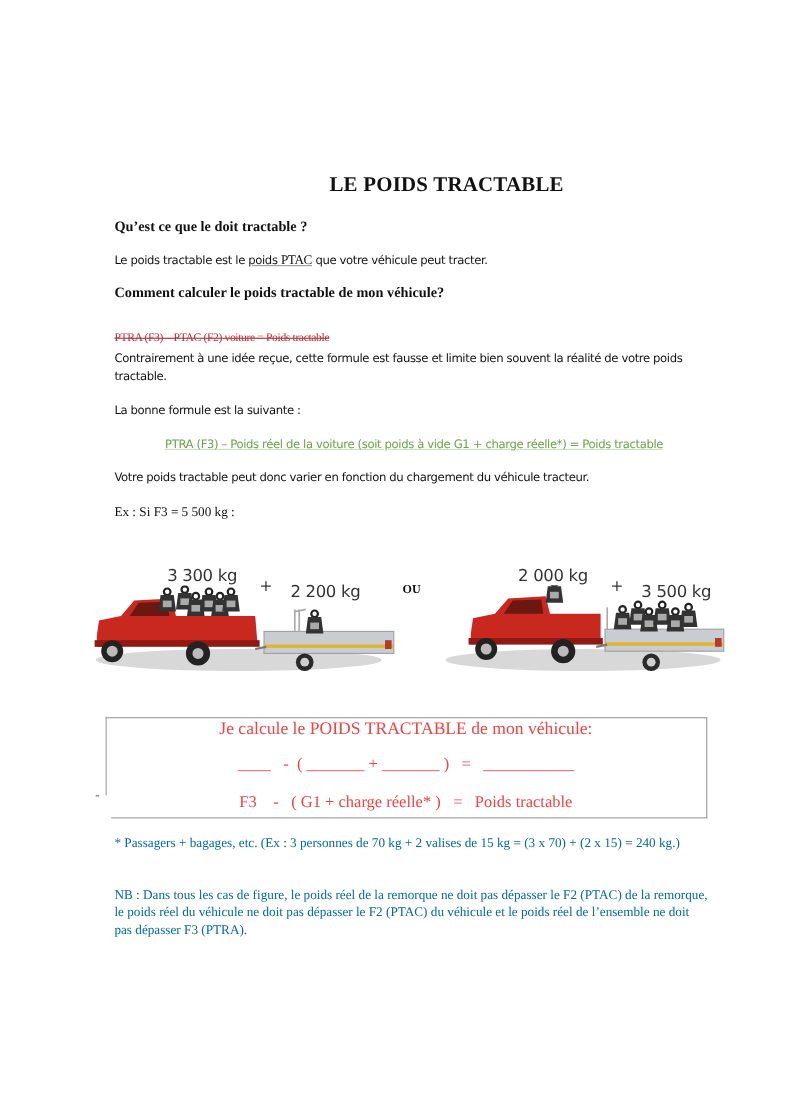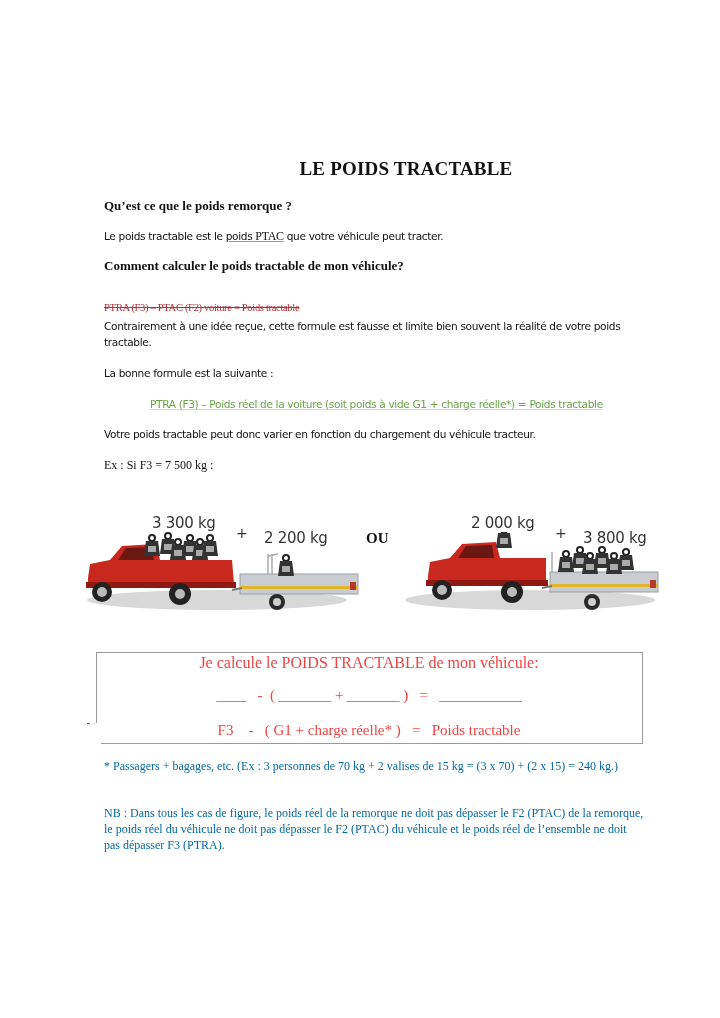--- a/index.html
+++ b/index.html
@@ -8,50 +8,50 @@
   #title { left:0; width:720px; top:158px; text-align:center; font-family:"Liberation Serif", serif; font-weight:bold; font-size:19px; letter-spacing:0.2px;padding-left:46px; }
   .h2 { left:104px; font-family:"Liberation Serif", serif; font-weight:bold; font-size:13px; }
   .p { left:104px; font-family:"DejaVu Sans", sans-serif; font-size:10.6px; letter-spacing:-0.35px; line-height:16px; width:540px; }
   .u { text-decoration:underline; text-decoration-color:#999; }
   .reel { font-family:"Liberation Serif", serif; font-size:12px; }
   #wrong { color:#b0333a; text-decoration:line-through; text-decoration-color:#b0333a; }
   #good { color:#6aa24a; text-decoration:underline; text-decoration-color:#c9dcbb;margin-left:46px; }
   .ex { left:104px; font-family:"Liberation Serif", serif; font-size:12px; }
   .kg { font-family:"DejaVu Sans", sans-serif; font-size:15px; color:#333; letter-spacing:-0.3px; }
   .plus { font-size:14px; color:#333; font-family:"DejaVu Sans", sans-serif; }
-  #ou { left:366px; top:530px; font-family:"Liberation Serif", serif; font-weight:bold; font-size:15px;text-align:right; }
+  #ou { left:366px; top:530px; font-family:"Liberation Serif", serif; font-weight:bold; font-size:11px;text-align:right; }
   .scene { position:absolute; }
   .box-line { position:absolute; background:#9a9a9a; }
   .calc { position:absolute; left:96px; width:546px; text-align:center; font-family:"Liberation Serif", serif; color:#ef4444; }
   .foot { left:104px; width:540px; font-family:"Liberation Serif", serif; font-size:12px; line-height:16px; color:#0369a1; }
 </style>
 </head>
 <body>
 
 <div id="title" class="abs">LE POIDS TRACTABLE</div>
 
-<div class="abs h2" style="top:198px;">Qu’est ce que le poids remorque ?</div>
+<div class="abs h2" style="top:198px;">Qu’est ce que le doit tractable ?</div>
 
 <div class="abs p" style="top:228px;">
   <span>Le poids tractable est le </span><span class="u"><span>poids </span><span class="reel">PTAC</span></span><span> que votre véhicule peut tracter.</span>
 </div>
 
 <div class="abs h2" style="top:258px;">Comment calculer le poids tractable de mon véhicule?</div>
 
 <div id="wrong" class="abs p" style="top:300px;font-family:Liberation Serif, serif;">PTRA (F3) – PTAC (F2) voiture = Poids tractable</div>
 
 <div class="abs p" style="top:318px;">Contrairement à une idée reçue, cette formule est fausse et limite bien souvent la réalité de votre poids tractable.</div>
 
 <div class="abs p" style="top:365px;">La bonne formule est la suivante :</div>
 
 <div id="good" class="abs p" style="top:396px;">PTRA (F3) – Poids réel de la voiture (soit poids à vide G1 + charge réelle*) = Poids tractable</div>
 
 <div class="abs p" style="top:426px;">Votre poids tractable peut donc varier en fonction du chargement du véhicule tracteur.</div>
 
-<div class="abs ex" style="top:458px;">Ex : Si F3 = 7 500 kg :</div>
+<div class="abs ex" style="top:458px;">Ex : Si F3 = 5 500 kg :</div>
 
 <div class="abs kg" style="left:152px; top:514px;">3 300 kg</div>
 <div class="abs plus" style="left:236px; top:525px;">+</div>
 <div class="abs kg" style="left:264px; top:529px;">2 200 kg</div>
 
 <svg class="scene" style="left:82px; top:532px;" width="282" height="86" viewBox="0 0 282 86">
   <g>
       <ellipse cx="135" cy="68" rx="130" ry="10" fill="#d8d8d8"></ellipse>
     </g>
   <g>
@@ -110,21 +110,21 @@
       <circle cx="8" cy="2" r="3" fill="none" stroke="#222" stroke-width="2"></circle>
       <path d="M2 5 L14 5 L16 20 L0 20 Z" fill="#333"></path>
       <rect x="4" y="10" width="8" height="6" fill="#aaa"></rect>
     </g>
 </svg>
 
 <div id="ou" class="abs">OU</div>
 
 <div class="abs kg" style="left:471px; top:514px;">2 000 kg</div>
 <div class="abs plus" style="left:555px; top:525px;">+</div>
-<div class="abs kg" style="left:583px; top:529px;">3 800 kg</div>
+<div class="abs kg" style="left:583px; top:529px;">3 500 kg</div>
 
 <svg class="scene" style="left:400px; top:532px;" width="262" height="86" viewBox="0 0 262 86">
   <g>
       <ellipse cx="130" cy="68" rx="125" ry="10" fill="#d8d8d8"></ellipse>
     </g>
   <g>
     <rect x="150" y="40" width="108" height="20" fill="#c9ccd0" stroke="#9aa0a6" stroke-width="1"></rect>
     <rect x="150" y="52" width="108" height="3" fill="#e2b52a"></rect>
     <rect x="250" y="48" width="6" height="8" fill="#b53a2a"></rect>
     <line x1="152" y1="40" x2="152" y2="20" stroke="#aaa" stroke-width="1.5"></line>

